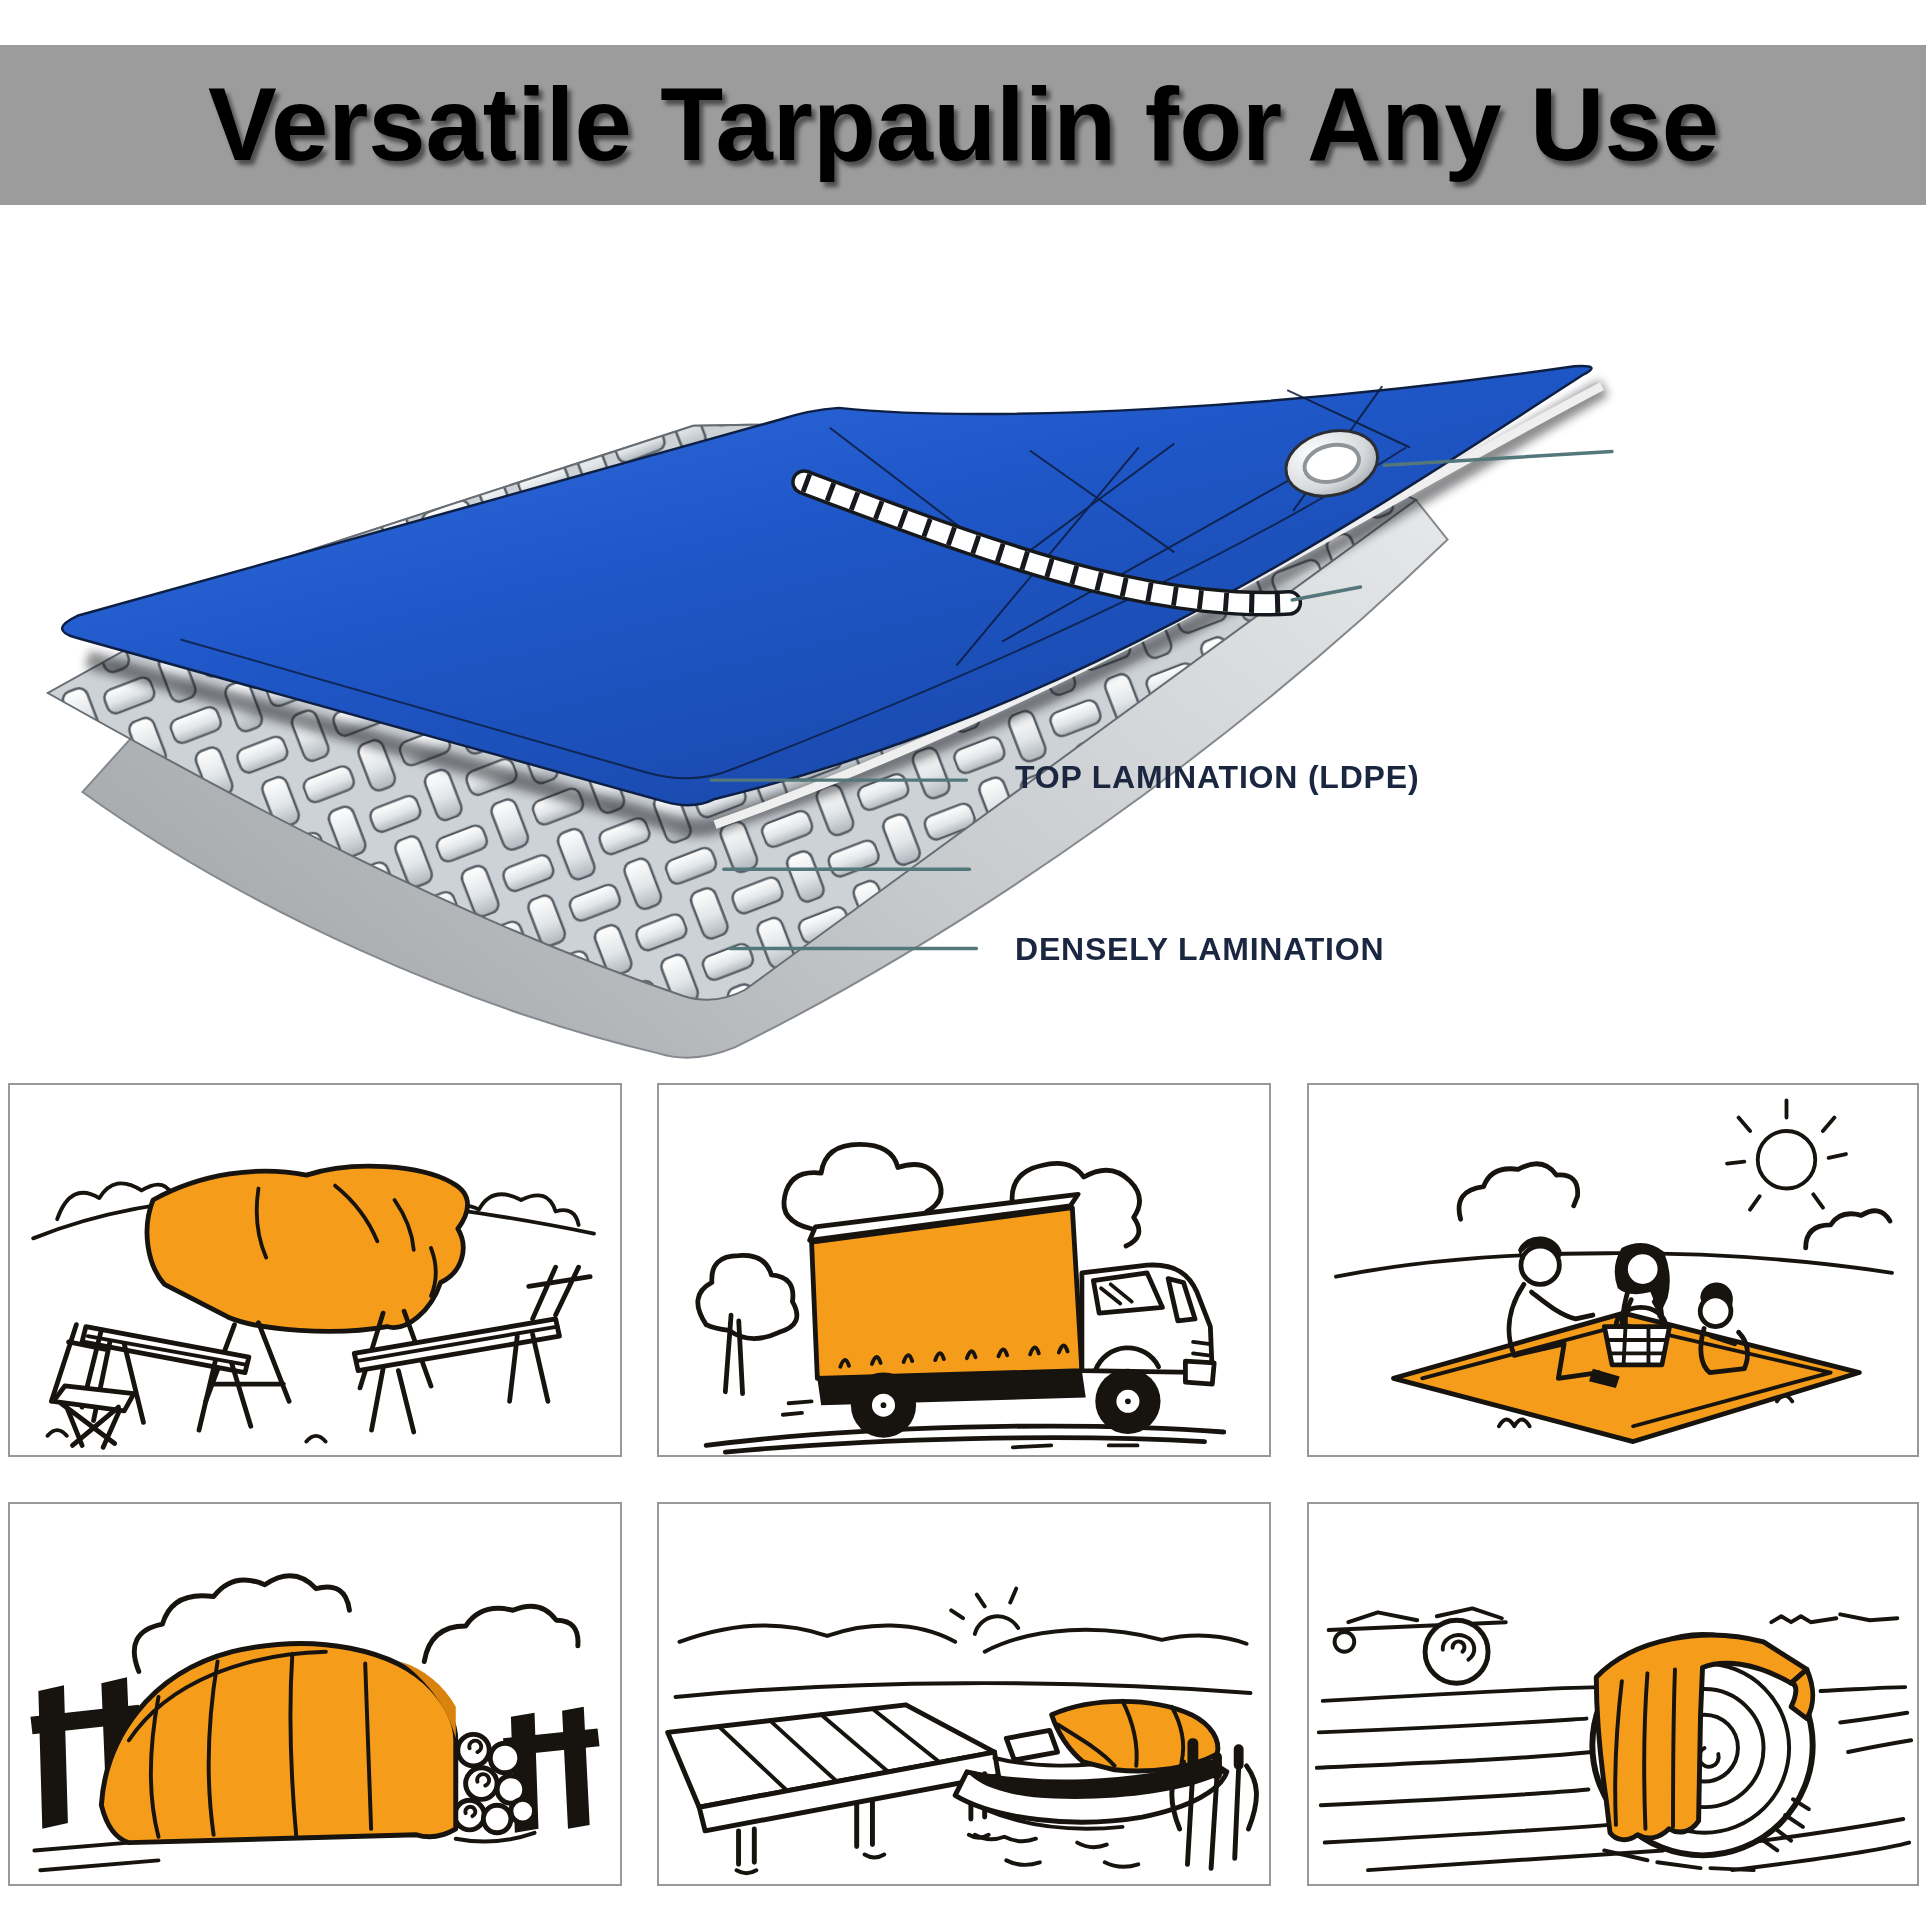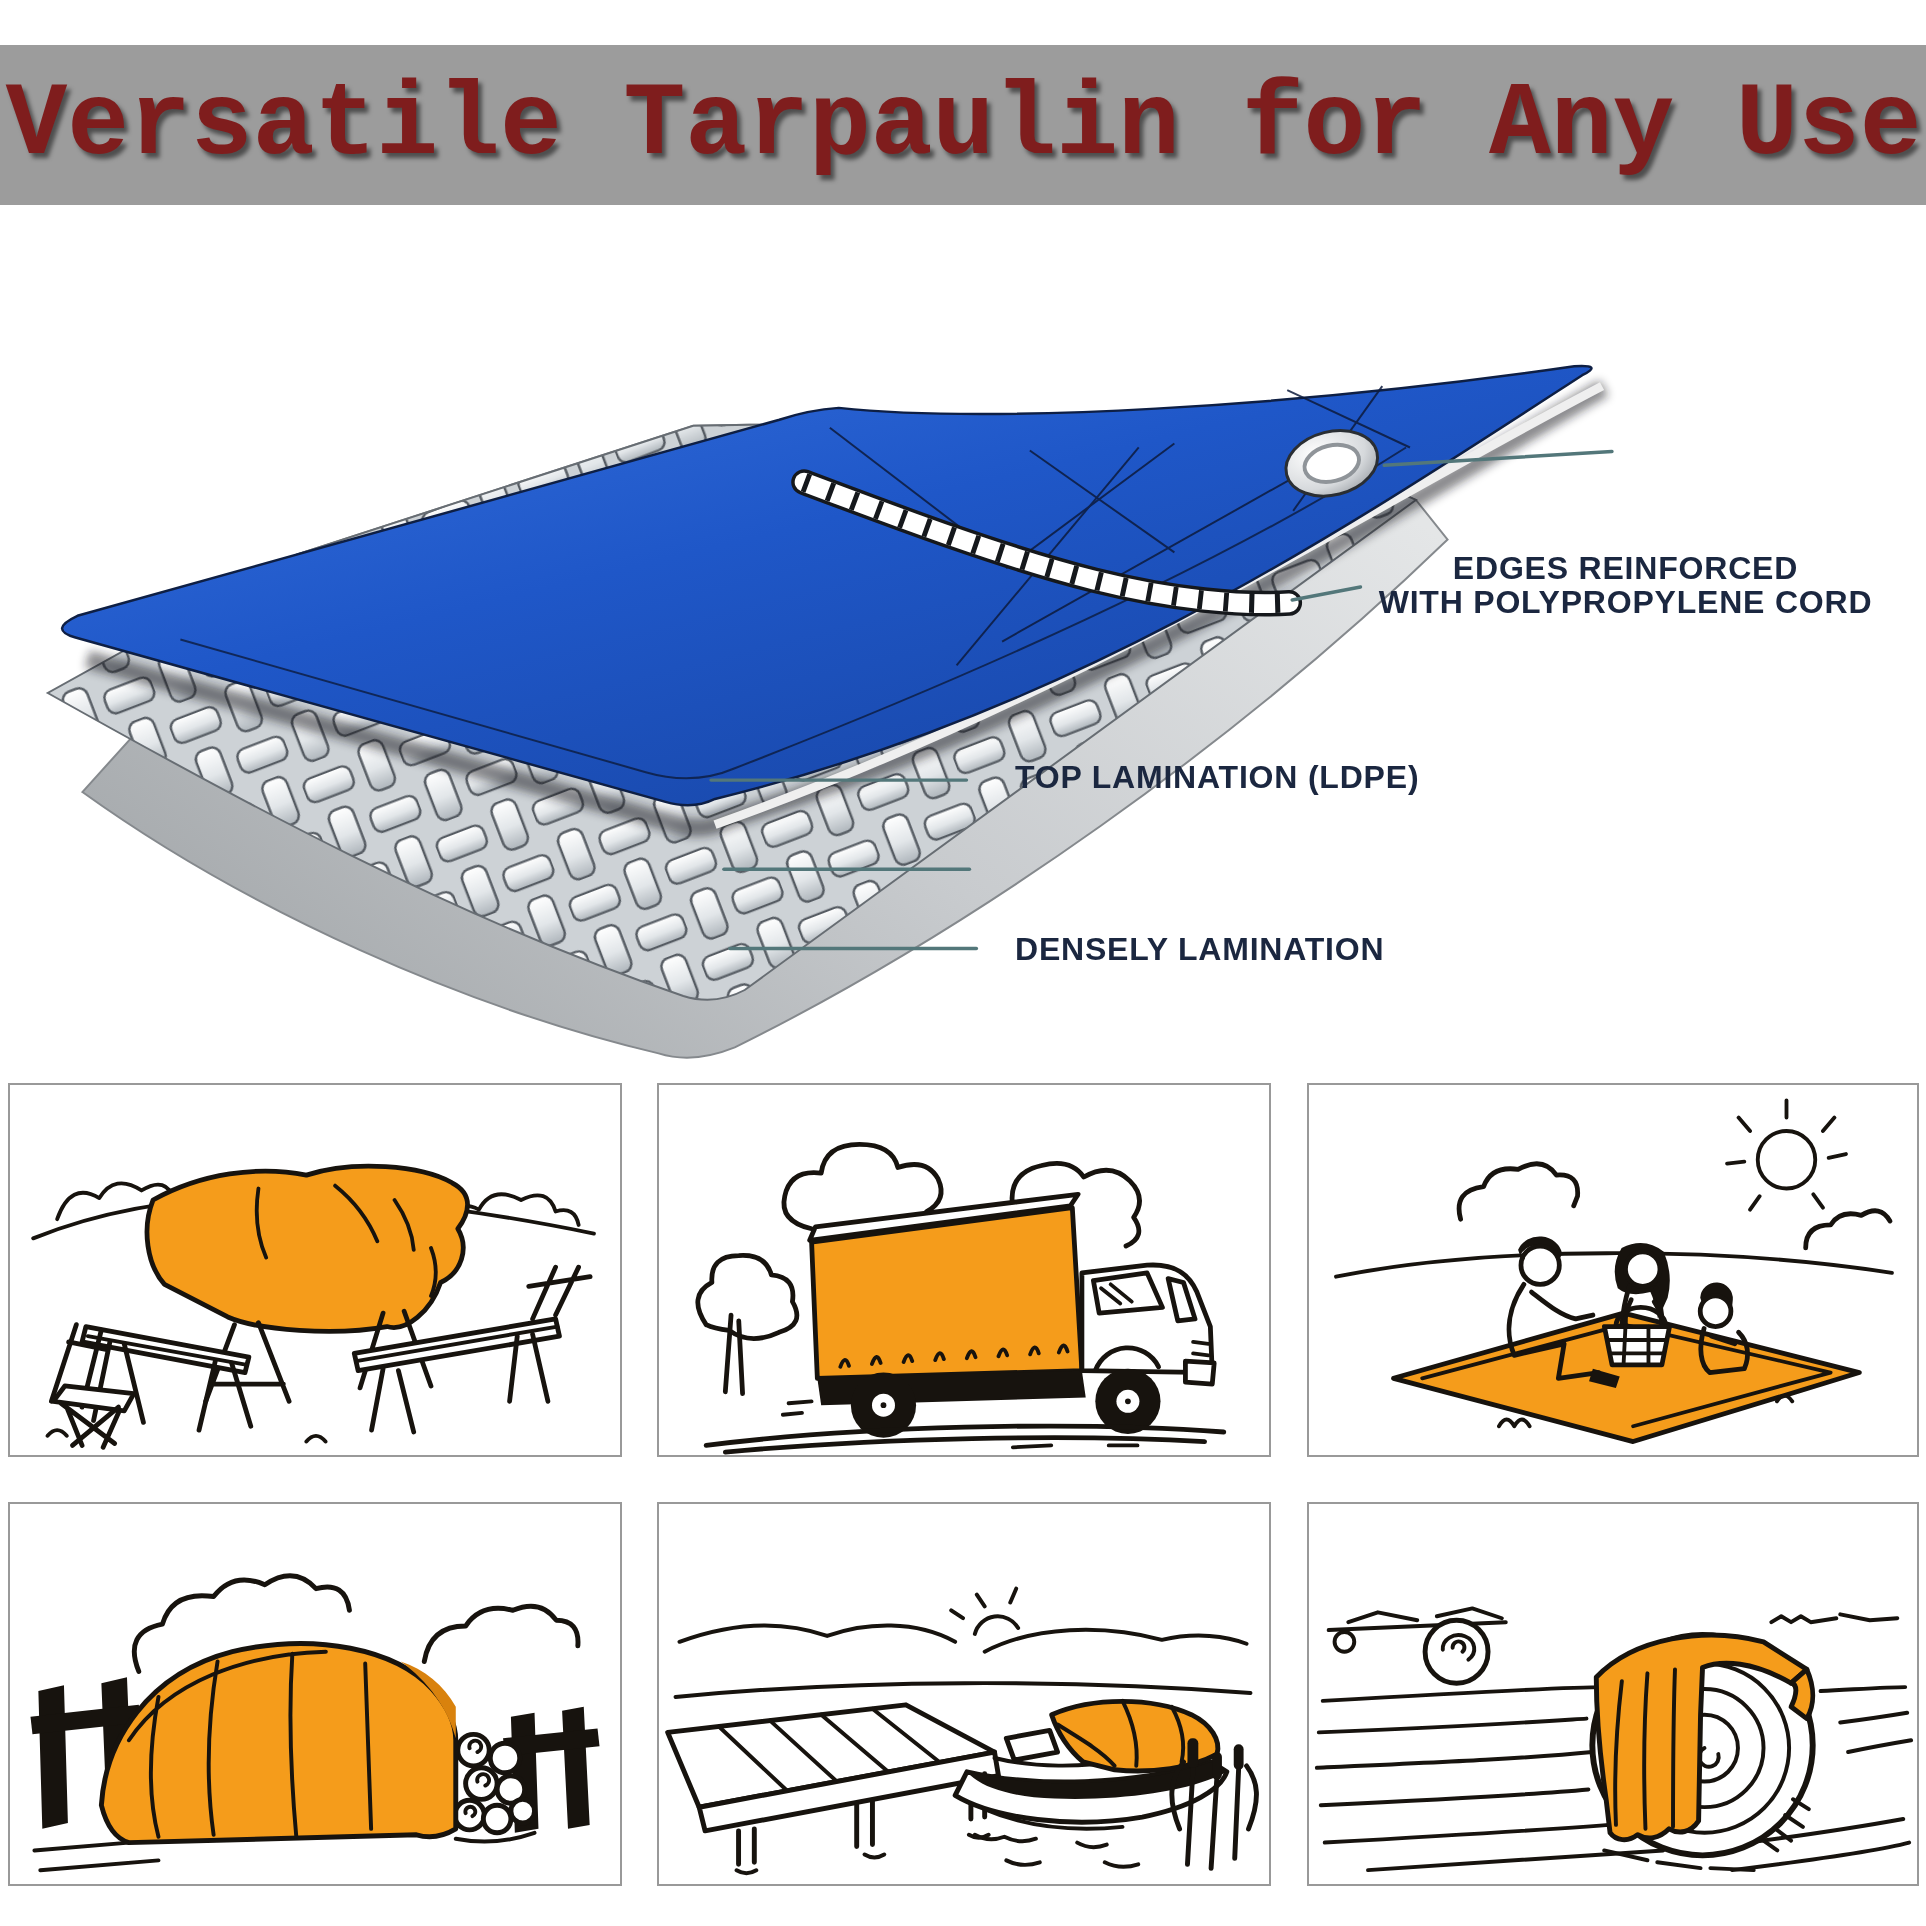--- a/index.html
+++ b/index.html
@@ -9,22 +9,22 @@
     --orange:#F59C1B;
     --leader:#53777A;
     --ink:#17130E;
   }
   html,body{margin:0;padding:0;background:#fff;}
   .page{position:relative;width:1927px;height:1927px;background:#fff;overflow:hidden;
         font-family:"Liberation Sans",sans-serif;}
   
   .banner{position:absolute;left:0;top:45px;width:1927px;height:160px;background:var(--banner);
           display:flex;align-items:center;justify-content:center;}
-  .banner .title{color:#7f1d1d;font-size:103px;font-weight:700;letter-spacing:0px;white-space:nowrap;
-          text-shadow:4px 5px 4px rgba(0,0,0,0.5);font-family:Liberation Mono, monospace;}
+  .banner .title{color:#000000;font-size:103px;font-weight:700;letter-spacing:0px;white-space:nowrap;
+          text-shadow:4px 5px 4px rgba(0,0,0,0.5);}
   
   .diagram-svg{position:absolute;left:0;top:0;width:1927px;height:1089px;}
   .callout{position:absolute;color:var(--navy);font-weight:700;font-size:32px;line-height:34px;
            letter-spacing:0.8px;white-space:nowrap;}
   .callout.center{text-align:center;}
   
   .panel{position:absolute;background:#fff;border:2px solid #999;box-sizing:border-box;}
   .panel svg{display:block;width:100%;height:100%;}
   .sk{stroke:var(--ink);stroke-width:5;fill:none;stroke-linecap:round;stroke-linejoin:round;}
   .sk4{stroke:var(--ink);stroke-width:4;fill:none;stroke-linecap:round;stroke-linejoin:round;}
@@ -124,24 +124,20 @@
 
     <g stroke="var(--leader)" stroke-width="3.5" stroke-linecap="round">
       <path d="M 1398,470 L 1628,456"></path>
       <path d="M 1305,606 L 1374,593"></path>
       <path d="M 718,788 L 976,788"></path>
       <path d="M 731,878 L 979,878"></path>
       <path d="M 737,958 L 986,958"></path>
     </g>
   </svg>
 
-  <div class="callout center" style="left:1372px;top:551px;width:507px;">
-    <div>EDGES REINFORCED</div>
-    <div>WITH POLYPROPYLENE CORD</div>
-  </div>
   <div class="callout" style="left:1015px;top:760px;">TOP LAMINATION (LDPE)</div>
   <div class="callout" style="left:1015px;top:932px;">DENSELY LAMINATION</div>
 
   <div class="panel" style="left:8px;top:1083px;width:614px;height:374px;" aria-label="tarp covering garden furniture">
     <svg viewBox="0 0 618 386">
       <path class="sk4" d="M15,160 C150,105 330,100 600,155"></path>
       <path class="sk4" d="M40,140 q14,-40 44,-22 q16,-26 44,-8 q26,-16 34,10"></path>
       <path class="sk4" d="M440,150 q12,-34 40,-20 q14,-26 44,-10 q28,-14 36,12 q20,-6 24,14"></path>
       <path class="oran" d="M140,120 C190,92 250,84 300,94 C350,78 420,84 452,102 C475,114 470,134 458,150
                            C470,170 462,196 440,206 C430,236 404,258 384,252

